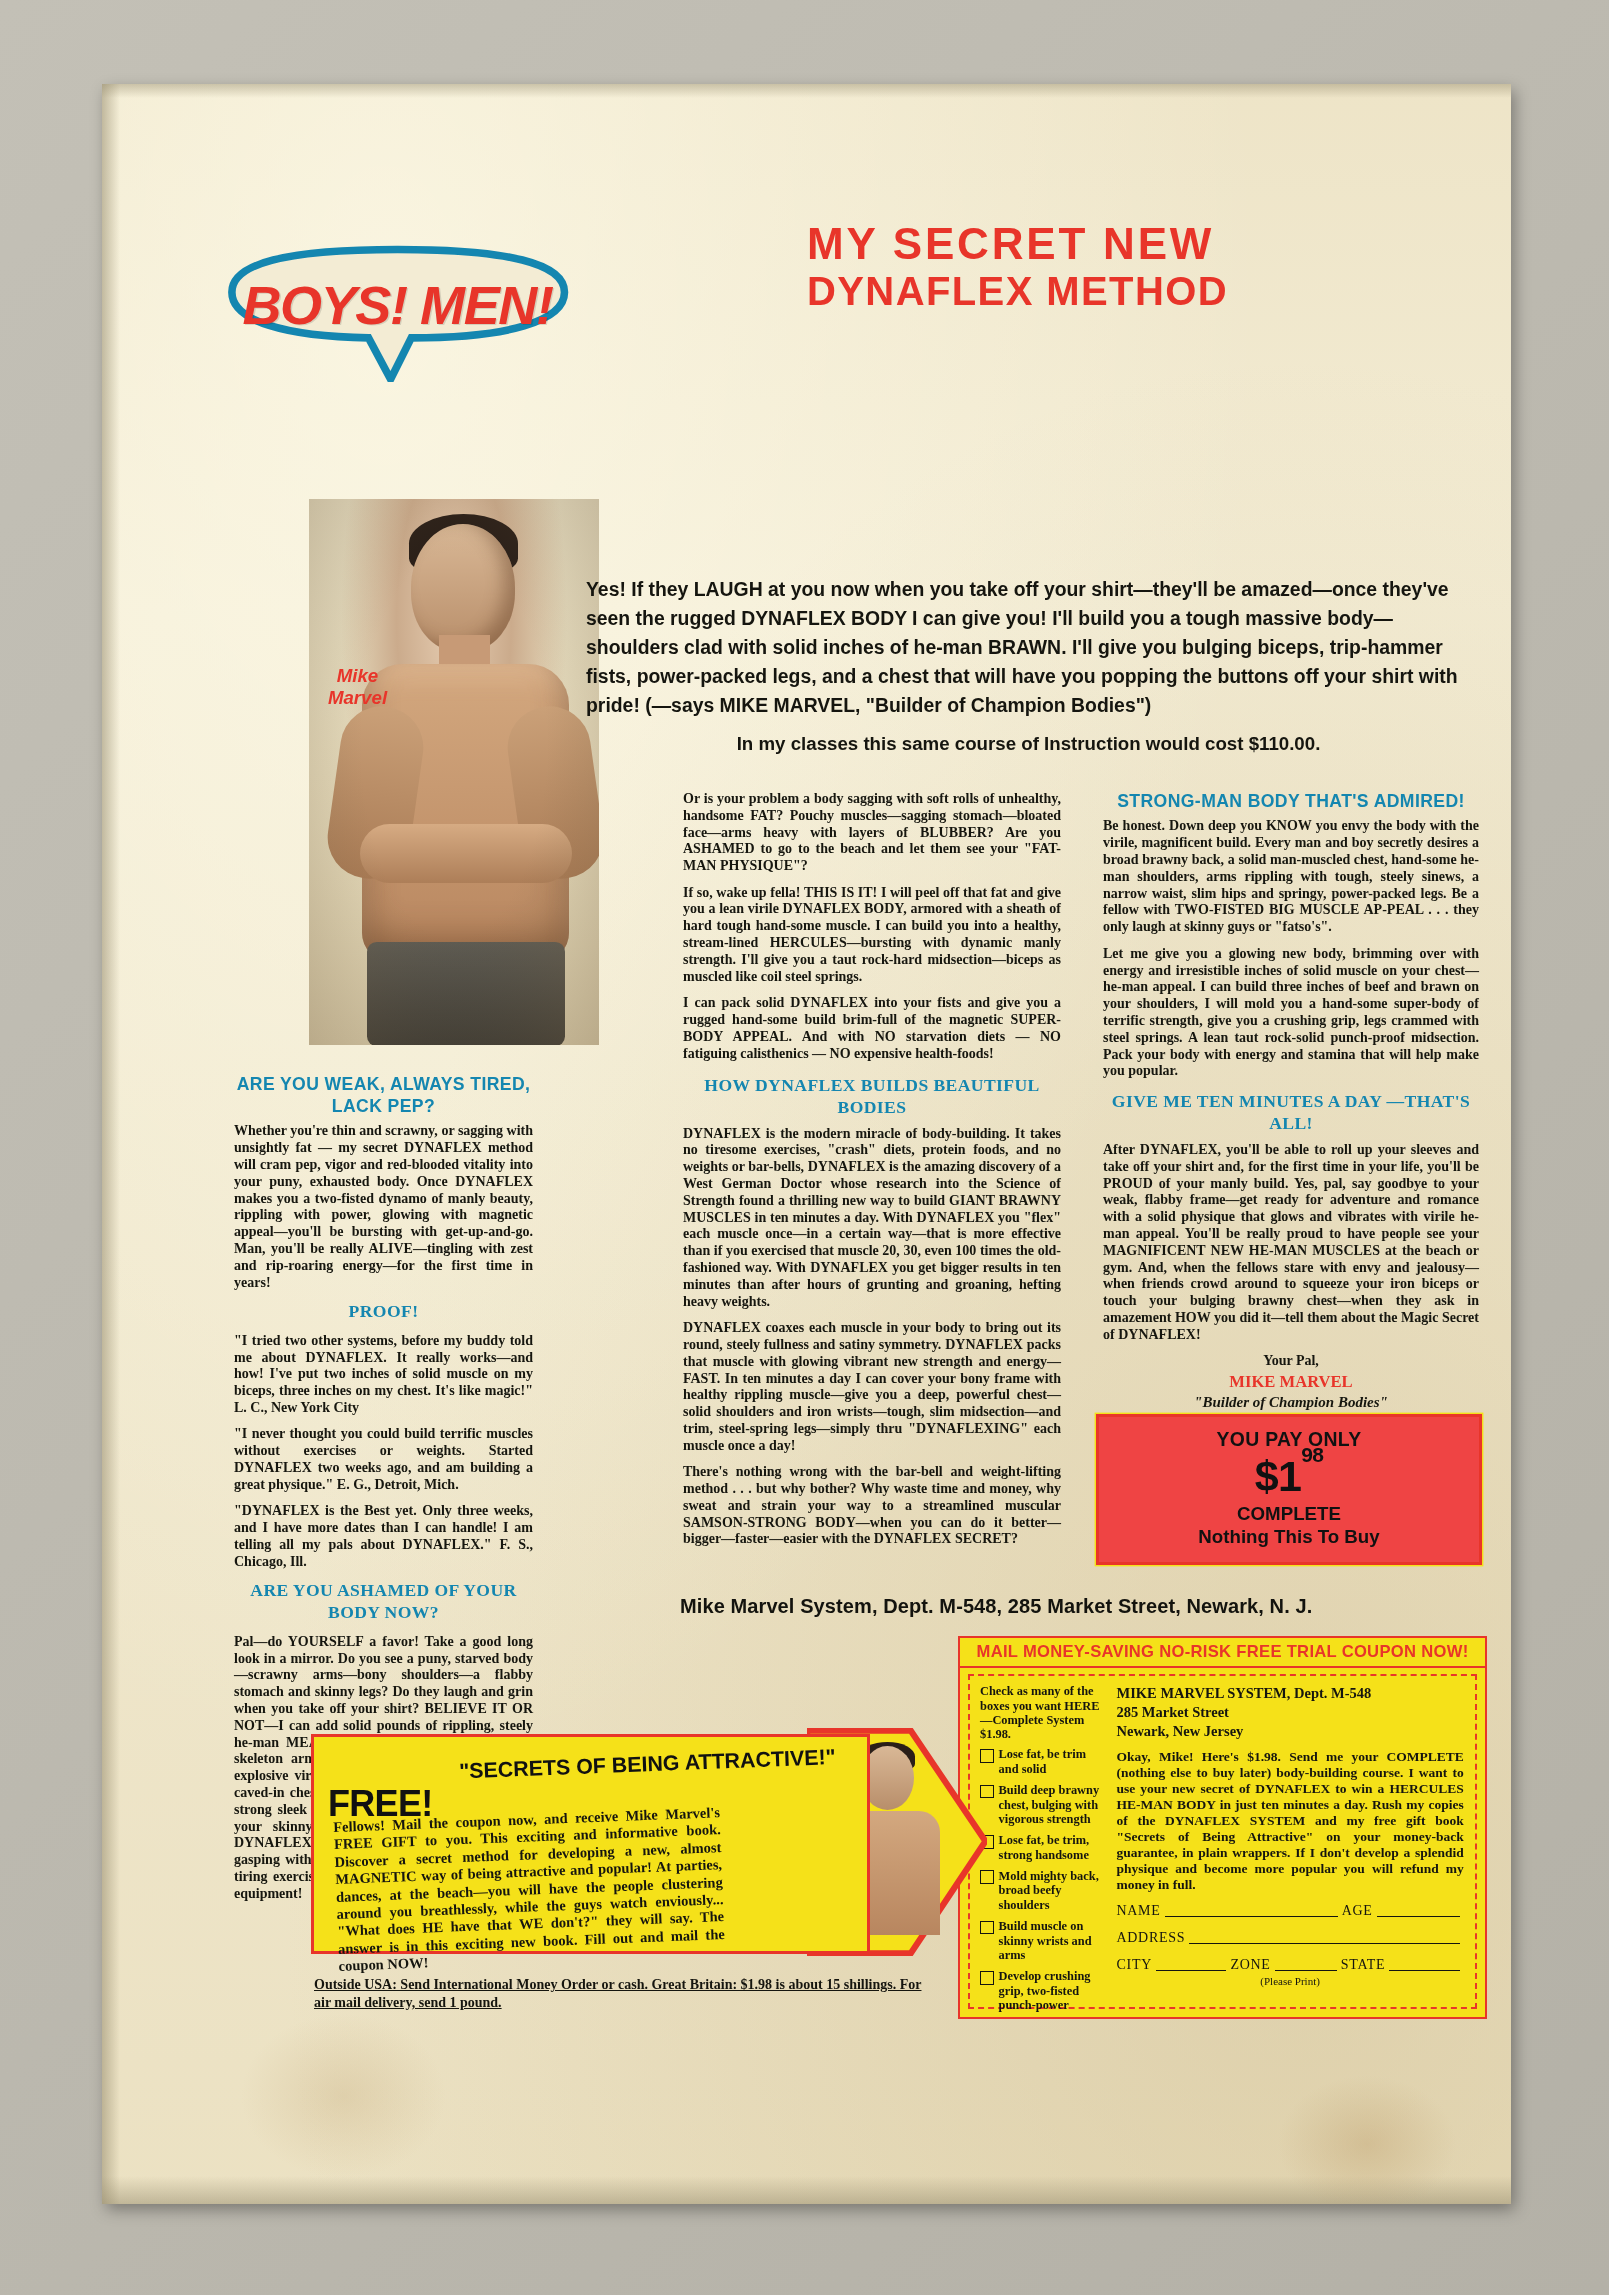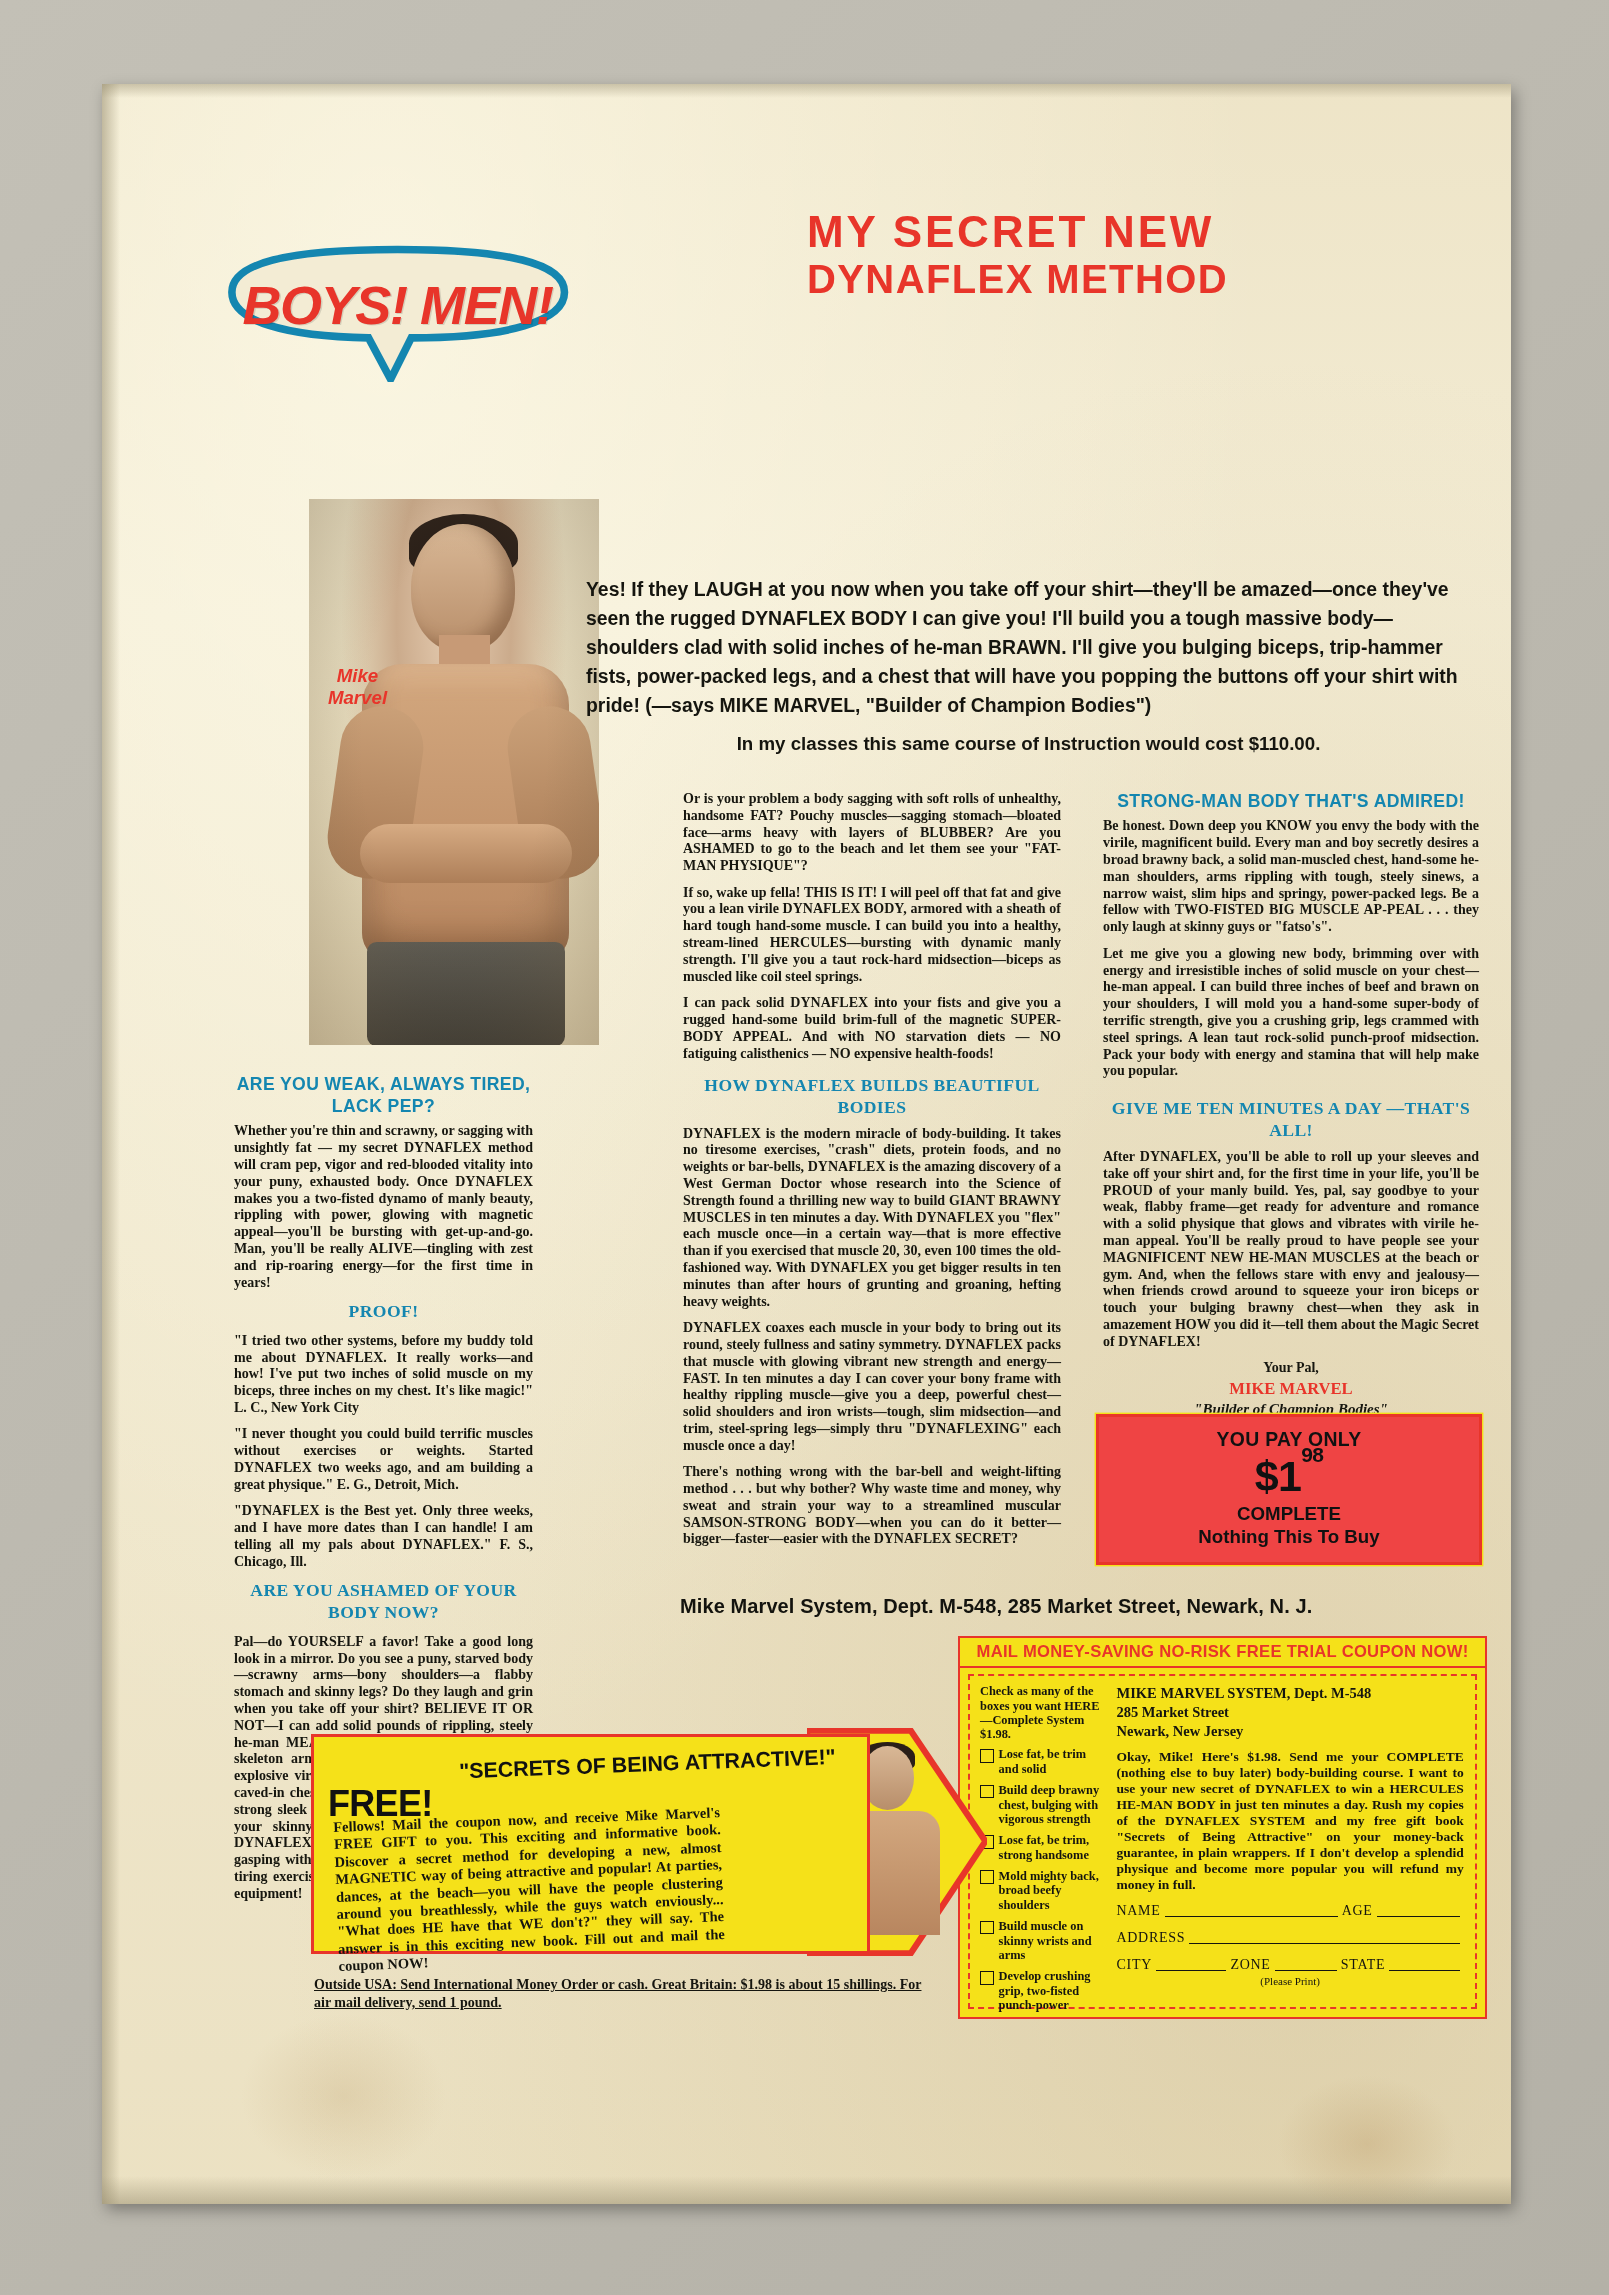--- a/index.html
+++ b/index.html
@@ -78,21 +78,21 @@
     font-weight: bold;
     font-style: italic;
     font-size: 54px;
     letter-spacing: -1.4px;
     color: #e8352a;
     text-shadow: 1.4px 1.4px 0 rgba(0,0,0,.12);
   }
 
   #headline {
     position: absolute;
-    left: 705px; top: 126px;
+    left: 705px; top: 138px;
     width: 664px;
   }
   #headline .l1 {
     font-size: 44px;
     font-weight: bold;
     color: #e8352a;
     letter-spacing: 2.8px;
     line-height: 1.02;
   }
   #headline .l2 {
@@ -456,21 +456,21 @@
           <p>DYNAFLEX coaxes each muscle in your body to bring out its round, steely fullness and satiny symmetry. DYNAFLEX packs that muscle with glowing vibrant new strength and energy—FAST. In ten minutes a day I can cover your bony frame with healthy rippling muscle—give you a deep, powerful chest—solid shoulders and iron wrists—tough, slim midsection—and trim, steel-spring legs—simply thru "DYNAFLEXING" each muscle once a day!</p>
           <p>There's nothing wrong with the bar-bell and weight-lifting method . . . but why bother? Why waste time and money, why sweat and strain your way to a streamlined muscular SAMSON-STRONG BODY—when you can do it better—bigger—faster—easier with the DYNAFLEX SECRET?</p>
         </div>
       </div>
 
       <div class="col" id="col3">
         <div class="hdr blue">STRONG-MAN BODY THAT'S ADMIRED!</div>
         <div class="body">
           <p>Be honest. Down deep you KNOW you envy the body with the virile, magnificent build. Every man and boy secretly desires a broad brawny back, a solid man-muscled chest, hand-some he-man shoulders, arms rippling with tough, steely sinews, a narrow waist, slim hips and springy, power-packed legs. Be a fellow with TWO-FISTED BIG MUSCLE AP-PEAL . . . they only laugh at skinny guys or "fatso's".</p>
           <p>Let me give you a glowing new body, brimming over with energy and irresistible inches of solid muscle on your chest—he-man appeal. I can build three inches of beef and brawn on your shoulders, I will mold you a hand-some super-body of terrific strength, give you a crushing grip, legs crammed with steel springs. A lean taut rock-solid punch-proof midsection. Pack your body with energy and stamina that will help make you popular.</p>
-          <p class="hdr blue" style="text-align:center;margin:18px 0 7px">GIVE ME TEN MINUTES A DAY —THAT'S ALL!</p>
+          <p class="hdr blue" style="text-align:center;margin:11px 0 7px">GIVE ME TEN MINUTES A DAY —THAT'S ALL!</p>
           <p>After DYNAFLEX, you'll be able to roll up your sleeves and take off your shirt and, for the first time in your life, you'll be PROUD of your manly build. Yes, pal, say goodbye to your weak, flabby frame—get ready for adventure and romance with a solid physique that glows and vibrates with virile he-man appeal. You'll be really proud to have people see your MAGNIFICENT NEW HE-MAN MUSCLES at the beach or gym. And, when the fellows stare with envy and jealousy—when friends crowd around to squeeze your iron biceps or touch your bulging brawny chest—when they ask in amazement HOW you did it—tell them about the Magic Secret of DYNAFLEX!</p>
           <p class="center" style="margin-bottom:1.4px;font-weight:bold">Your Pal,</p>
           <p class="center" style="margin-bottom:1.4px;font-weight:bold;color:#e8352a;font-size:16.6px">MIKE MARVEL</p>
           <p class="center it" style="font-weight:bold;font-size:15px">"Builder of Champion Bodies"</p>
         </div>
       </div>
 
       <div id="pricebox">
         <div class="pb1">YOU PAY ONLY</div>
         <div class="pb2"><span>$1</span><sup>98</sup></div>

